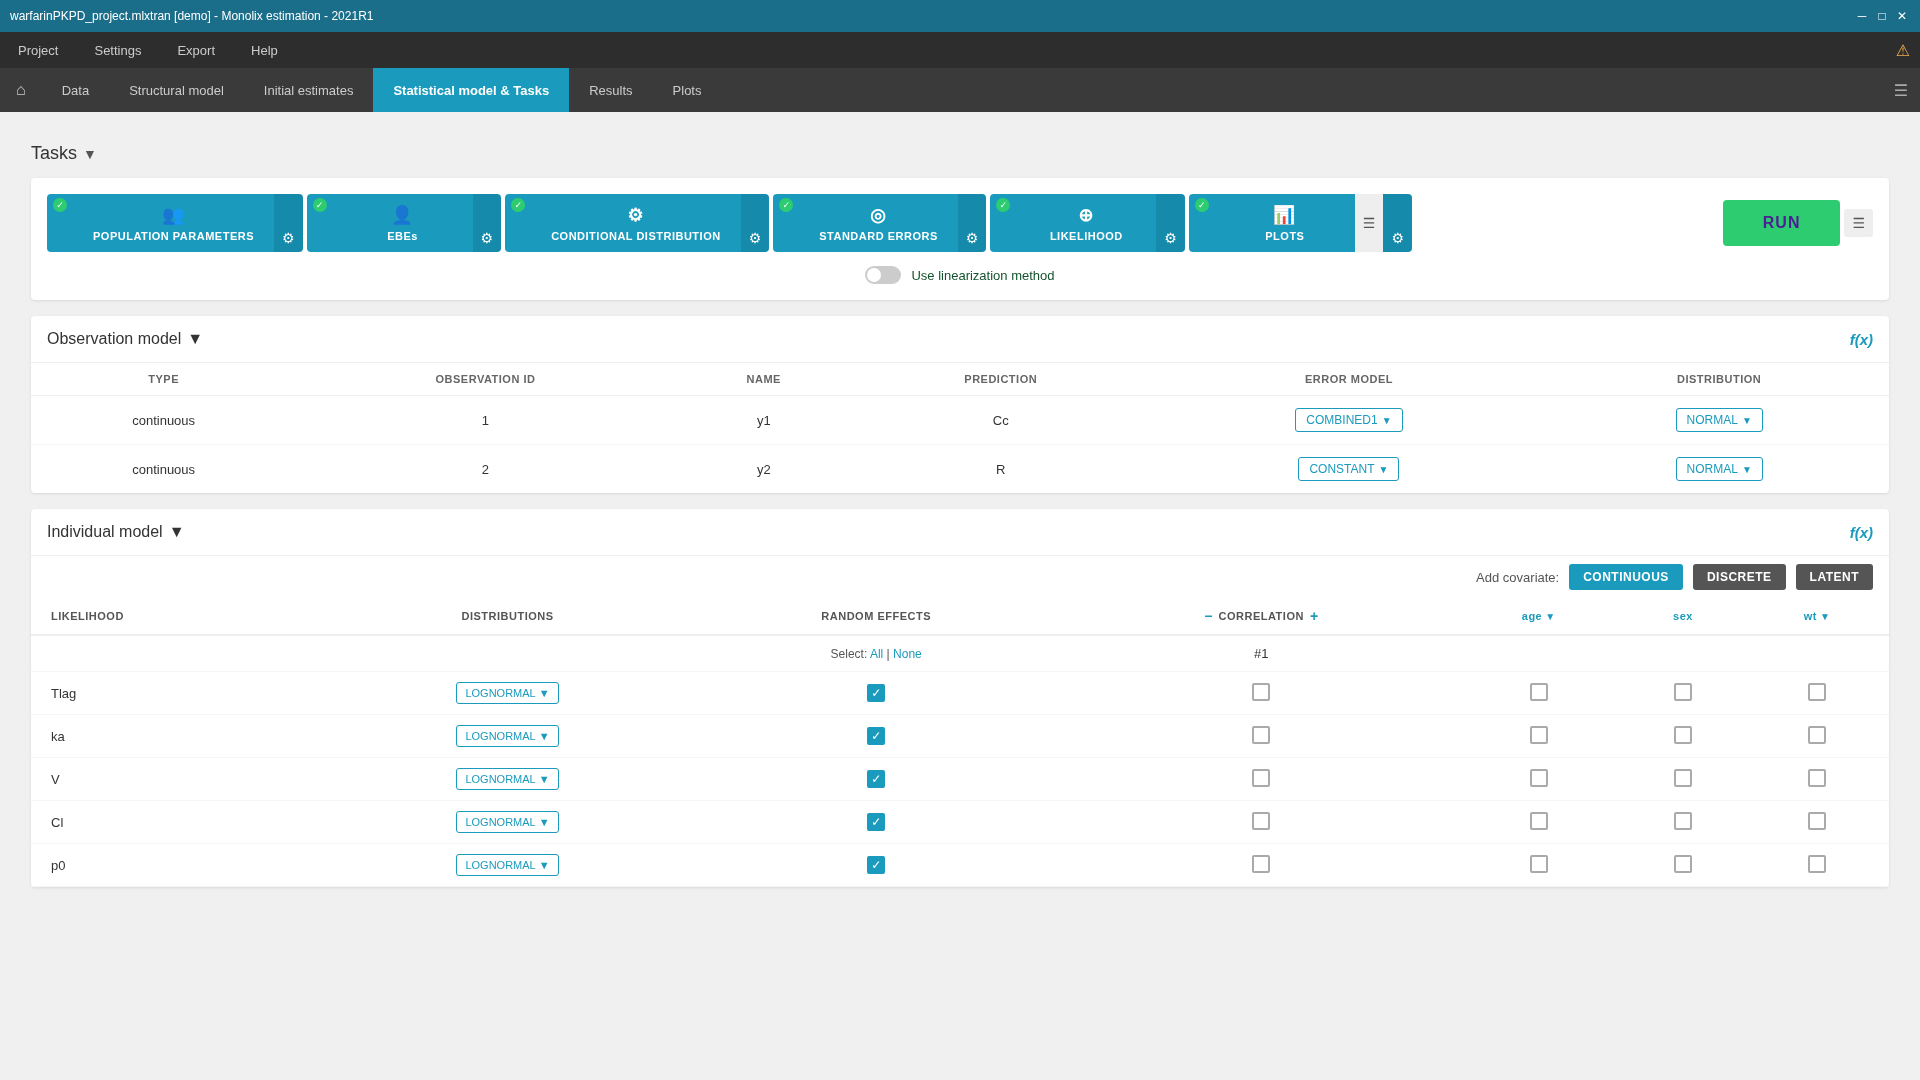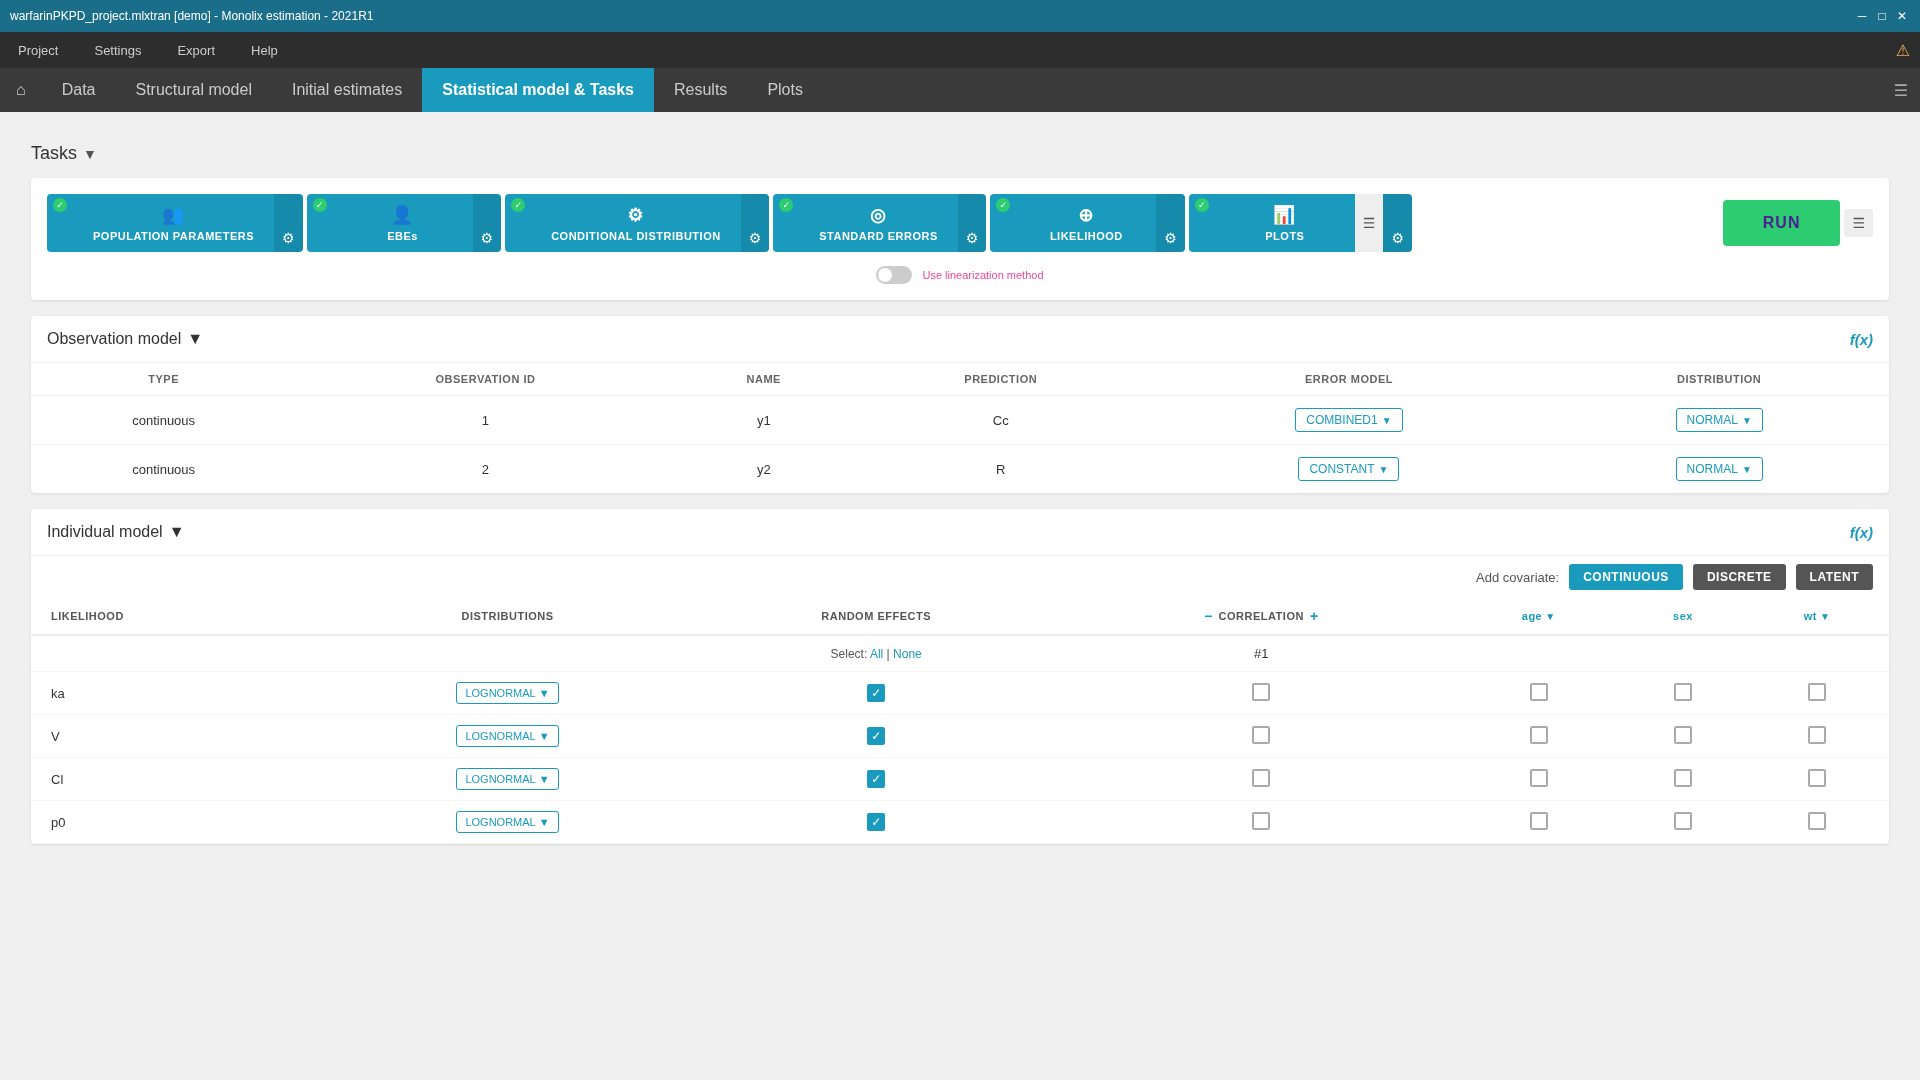--- a/index.html
+++ b/index.html
@@ -50,21 +50,21 @@
       display: flex;
       align-items: stretch;
       padding: 0;
     }
     .nav-tab {
       display: flex;
       align-items: center;
       padding: 0 20px;
       color: #ccc;
       cursor: pointer;
-      font-size: 16px;
+      font-size: 13px;
       border: none;
       background: transparent;
     }
     .nav-tab.active {
       background: #1a9abc;
       color: white;
       font-weight: bold;
     }
     .nav-home {
       display: flex;
@@ -185,21 +185,21 @@
     }
     .toggle-switch::after {
       content: '';
       position: absolute;
       width: 14px; height: 14px;
       background: white;
       border-radius: 50%;
       top: 2px; left: 2px;
       transition: left 0.2s;
     }
-    .linearization-label { color: #ec4899; font-size: 11px; }
+    .linearization-label { color: #14532d; font-size: 13px; }
 
     
     .panel {
       background: white;
       border-radius: 4px;
       box-shadow: 0 1px 3px rgba(0,0,0,0.1);
       margin-bottom: 16px;
     }
     .panel-header {
       padding: 14px 16px;
@@ -603,20 +603,41 @@
           <td>
             <span>#1</span>
           </td>
           <td></td>
           <td></td>
           <td></td>
         </tr>
       </thead>
       <tbody>
 
+        <tr>
+          <td class="left">Tlag</td>
+          <td>
+            <button class="lognormal-btn">LOGNORMAL <span class="caret">▼</span></button>
+          </td>
+          <td style="text-align:center;">
+            <div class="checkbox-checked">✓</div>
+          </td>
+          <td style="text-align:center;">
+            <div class="checkbox-unchecked"></div>
+          </td>
+          <td style="text-align:center;">
+            <div class="checkbox-unchecked"></div>
+          </td>
+          <td style="text-align:center;">
+            <div class="checkbox-unchecked"></div>
+          </td>
+          <td style="text-align:center;">
+            <div class="checkbox-unchecked"></div>
+          </td>
+        </tr>
 
         <tr>
           <td class="left">ka</td>
           <td>
             <button class="lognormal-btn">LOGNORMAL <span class="caret">▼</span></button>
           </td>
           <td style="text-align:center;">
             <div class="checkbox-checked">✓</div>
           </td>
           <td style="text-align:center;">

